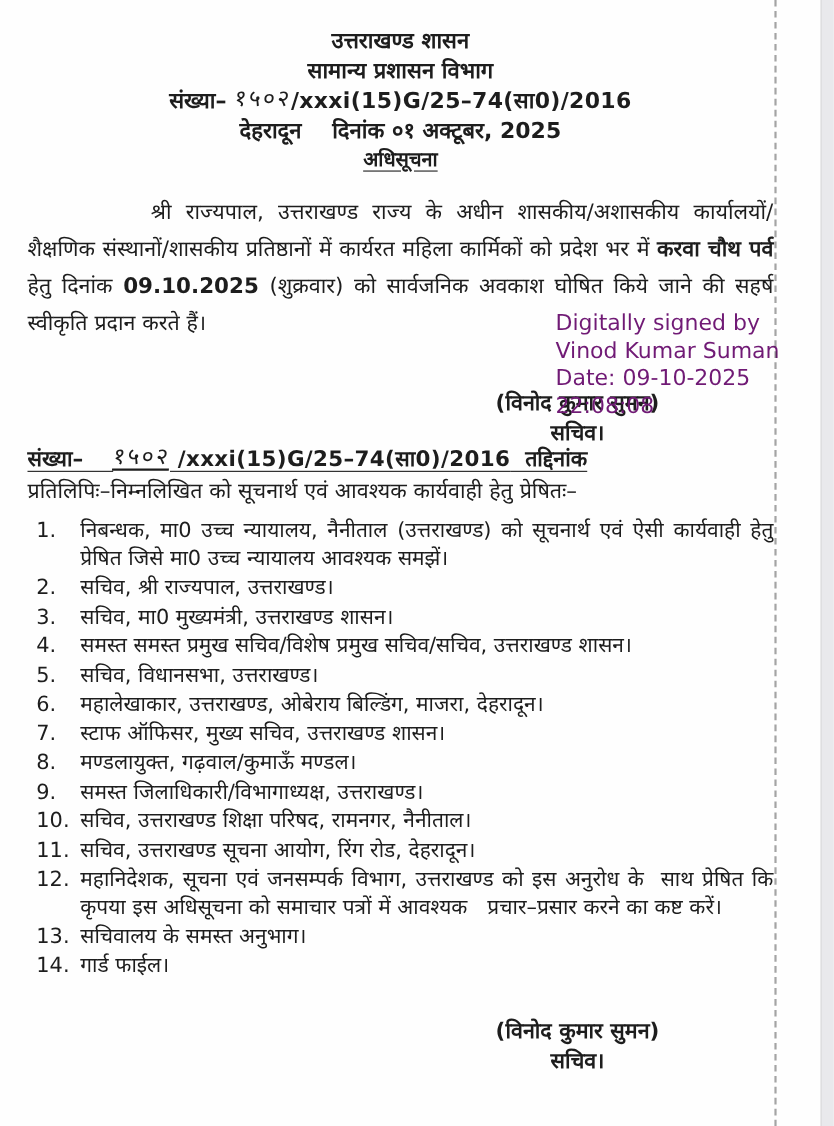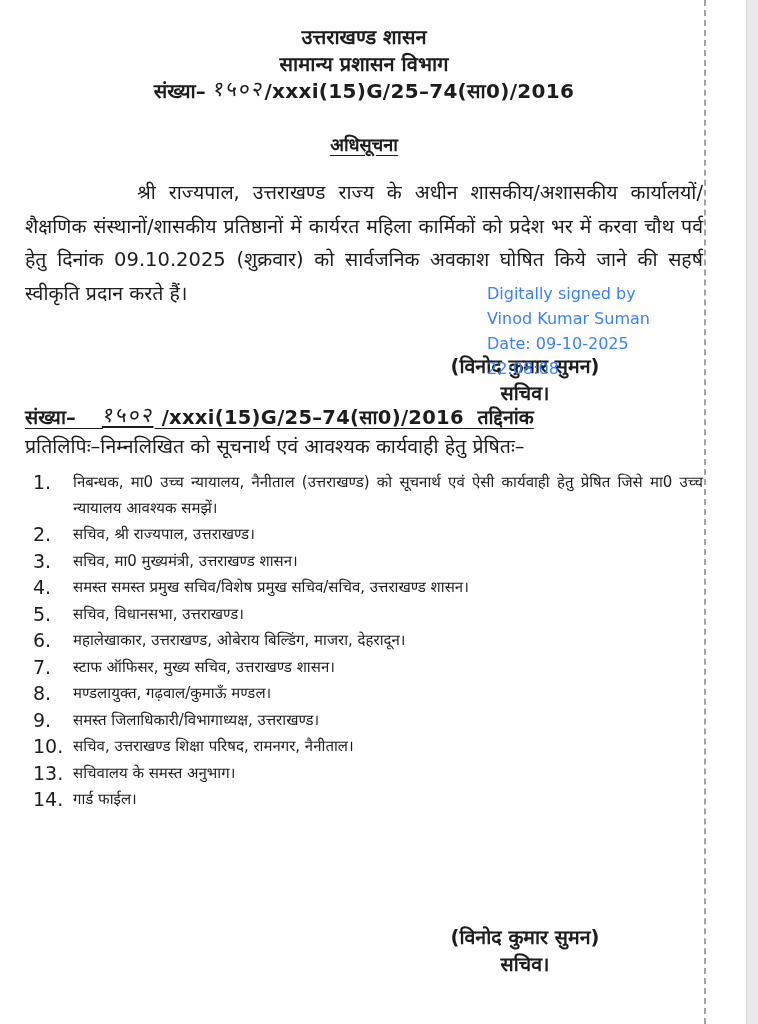--- a/index.html
+++ b/index.html
@@ -42,57 +42,58 @@
   .doc-title {
     display:inline-block; font-size:18px; font-weight:700;
     text-decoration:underline; text-underline-offset:4px;
   }
 
   .paragraph {
     position:absolute; top:176px; left:0; width:678px;
     font-size:19.5px; line-height:33.5px;
     text-align:justify; text-indent:112px;
   }
-  .paragraph b { font-weight:400; }
+  .paragraph b { font-weight:700; }
 
   .digital-sig {
-    position:absolute; left:487px; top:281px;
+    position:absolute; left:505px; top:281px;
     font-family:"DejaVu Sans","Liberation Sans",sans-serif;
-    font-size:16px; line-height:25px; color:#3b82f6;
+    font-size:20px; line-height:25px; color:#701a75;
     white-space:nowrap;
   }
 
   .sig-block { position:absolute; width:210px; text-align:center; font-size:19.5px; line-height:27px;font-weight:bold; }
   .sig-mid { left:395px; top:353px; }
   .sig-footer { left:395px; top:924px; }
 
   .ref-line {
     position:absolute; top:402px; left:0;
     font-size:19.5px; font-weight:600; white-space:pre;
   }
   .ref-line .u { text-decoration:underline; text-underline-offset:4px; }
 
   .copy-intro { position:absolute; top:432px; left:0; font-size:19.5px;text-align:center; }
 
   .copy-list { position:absolute; top:470px; left:8px; width:670px; }
   .list-row { display:flex; margin-bottom:1px; }
   .list-row .num { width:40px; flex:0 0 40px; font-size:19px; line-height:25.5px; }
-  .list-row .txt { flex:1; font-size:15px; line-height:25.5px; text-align:justify; white-space:pre-wrap; }
+  .list-row .txt { flex:1; font-size:19px; line-height:25.5px; text-align:justify; white-space:pre-wrap; }
 </style>
 </head>
 <body>
 
 <div class="page">
 
   <div class="content">
 
     <div class="header">
       <div class="h-line">उत्तराखण्ड शासन</div>
       <div class="h-line">सामान्य प्रशासन विभाग</div>
       <div class="h-line h-number"><span>संख्या– </span><span class="hand">१५०२</span><span class="latin-bold">/xxxi(15)G/25–74(सा0)/2016</span></div>
+      <div class="h-line">देहरादून    दिनांक ०१ अक्टूबर, 2025</div>
     </div>
 
     <div class="title-wrap">
       <span class="doc-title">अधिसूचना</span>
     </div>
 
     <div class="paragraph"><span>श्री राज्यपाल, उत्तराखण्ड राज्य के अधीन शासकीय/अशासकीय कार्यालयों/शैक्षणिक संस्थानों/शासकीय प्रतिष्ठानों में कार्यरत महिला कार्मिकों को प्रदेश भर में </span><b>करवा चौथ पर्व</b><span> हेतु दिनांक </span><b>09.10.2025</b><span> (शुक्रवार) को सार्वजनिक अवकाश घोषित किये जाने की सहर्ष स्वीकृति प्रदान करते हैं।</span></div>
 
     <div class="sig-block sig-mid">
       <div>(विनोद कुमार सुमन)</div>
@@ -138,20 +139,28 @@
         </div>
         <div class="list-row">
           <span class="num">9.</span>
           <span class="txt">समस्त जिलाधिकारी/विभागाध्यक्ष, उत्तराखण्ड।</span>
         </div>
         <div class="list-row">
           <span class="num">10.</span>
           <span class="txt">सचिव, उत्तराखण्ड शिक्षा परिषद, रामनगर, नैनीताल।</span>
         </div>
         <div class="list-row">
+          <span class="num">11.</span>
+          <span class="txt">सचिव, उत्तराखण्ड सूचना आयोग, रिंग रोड, देहरादून।</span>
+        </div>
+        <div class="list-row">
+          <span class="num">12.</span>
+          <span class="txt">महानिदेशक, सूचना एवं जनसम्पर्क विभाग, उत्तराखण्ड को इस अनुरोध के  साथ प्रेषित कि कृपया इस अधिसूचना को समाचार पत्रों में आवश्यक   प्रचार–प्रसार करने का कष्ट करें।</span>
+        </div>
+        <div class="list-row">
           <span class="num">13.</span>
           <span class="txt">सचिवालय के समस्त अनुभाग।</span>
         </div>
         <div class="list-row">
           <span class="num">14.</span>
           <span class="txt">गार्ड फाईल।</span>
         </div>
       </div>
 
     <div class="sig-block sig-footer">

